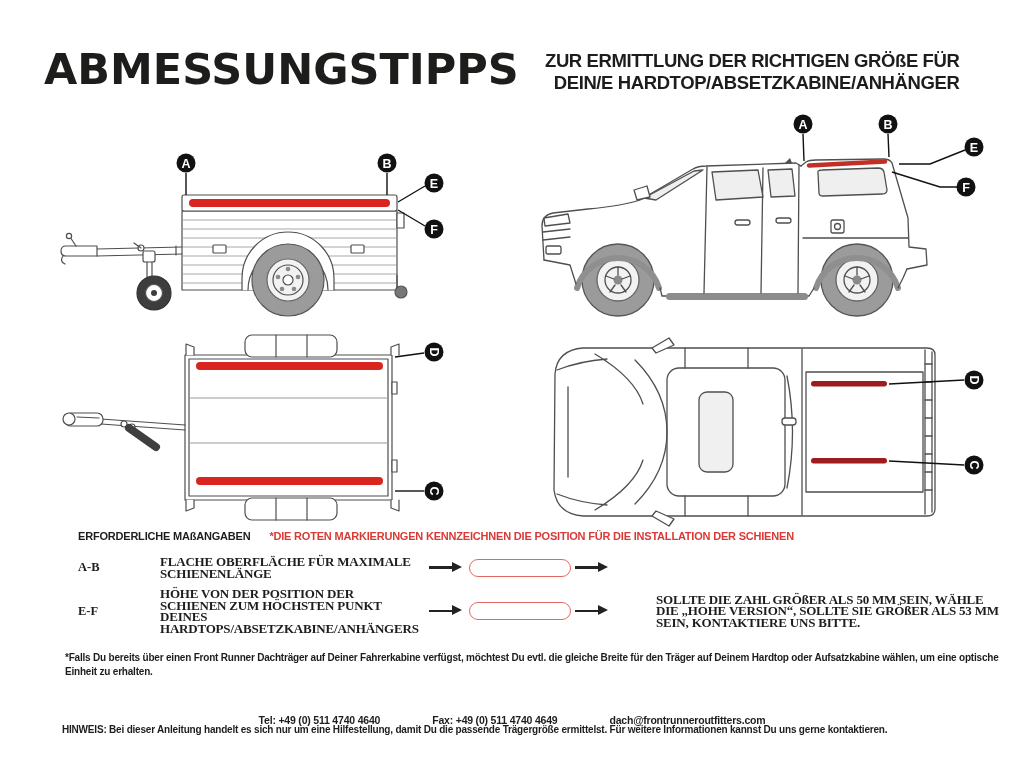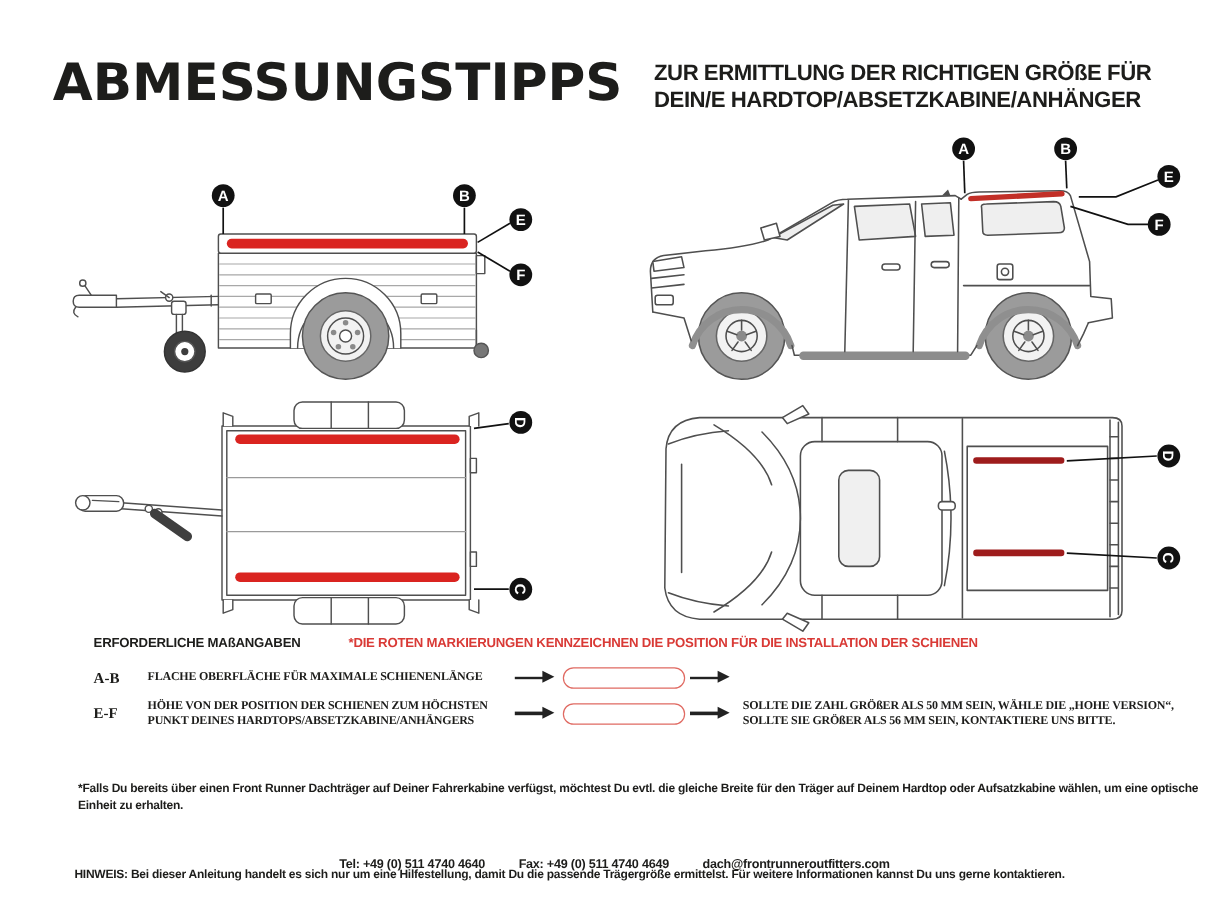--- a/index.html
+++ b/index.html
@@ -1,44 +1,44 @@
 <!DOCTYPE html>
 <html style="--ink: #1d1d1b; --note-red: #d93a36; --stripe-red: #da2420; --stripe-dark-red: #9e1c1c; --stripe-mid-red: #c22f27; --pill-border-red: #e06a62; --line-gray: #4f4f4f;"><head>
 <meta charset="utf-8">
 <style>
   html,body{margin:0;padding:0;background:#fff;}
   .page{position:relative;width:1024px;height:768px;background:#fff;overflow:hidden;
         font-family:"Liberation Sans",sans-serif;color:var(--ink,#1d1d1b);}
   .title{position:absolute;left:44px;top:44px;font-family:"DejaVu Sans",sans-serif;
          font-weight:bold;font-size:43px;letter-spacing:0px;white-space:nowrap;}
   .subtitle{position:absolute;left:545px;top:50px;font-weight:bold;font-size:18.5px;
-            line-height:21.5px;letter-spacing:-0.4px;white-space:nowrap;}
+            line-height:21.5px;letter-spacing:-0.4px;white-space:nowrap;text-align:right;}
   svg.diagram{position:absolute;}
   #svg-trailer-side{left:55px;top:125px;}
   #svg-truck-side{left:530px;top:108px;}
   #svg-trailer-top{left:55px;top:330px;}
   #svg-truck-top{left:535px;top:332px;}
   .marker-text{font-family:"Liberation Sans",sans-serif;font-weight:bold;font-size:12.5px;fill:#fff;}
-  .meas-head{position:absolute;left:78px;top:530px;display:flex;gap:40px;align-items:flex-start;}
+  .meas-head{position:absolute;left:78px;top:530px;display:flex;gap:19px;align-items:flex-start;}
   .meas-heading{font-size:11px;font-weight:bold;letter-spacing:-0.2px;}
   .meas-note{font-size:11px;font-weight:bold;letter-spacing:-0.2px;color:var(--note-red,#d93a36);}
   .rows{position:absolute;left:78px;top:556px;width:936px;}
   .m-row{display:grid;grid-template-columns:45px 306px 40px 106px 44px 1fr;
          align-items:center;margin-bottom:9px;font-family:Liberation Serif, serif;}
   .m-label{font-size:12.5px;font-weight:bold;}
-  .m-desc,.m-result{font-size:10px;font-weight:bold;line-height:11.5px;letter-spacing:-0.2px;padding-right:6px;}
+  .m-desc,.m-result{font-size:13px;font-weight:bold;line-height:11.5px;letter-spacing:-0.2px;padding-right:6px;margin-left:37px;}
   .arrow{display:inline-block;position:relative;width:24px;height:2.6px;background:#222;}
   .arrow::after{content:"";position:absolute;right:-9px;top:-4.3px;
         border-left:10px solid #222;border-top:5.6px solid transparent;border-bottom:5.6px solid transparent;}
   .pill{width:100px;height:16px;border:1.6px solid var(--pill-border-red,#e06a62);border-radius:10px;background:#fff;}
   .footnote{position:absolute;left:65px;top:651px;width:934px;font-size:10px;font-weight:bold;
             line-height:13.5px;letter-spacing:-0.2px;}
   .hint{position:absolute;left:62px;top:691px;width:944px;font-size:10px;font-weight:bold;letter-spacing:-0.2px;margin-top:33px;}
   .footer{position:absolute;left:0;top:714px;width:1024px;display:flex;justify-content:center;
-          gap:28px;font-size:10.5px;font-weight:bold;letter-spacing:-0.2px;}
+          gap:52px;font-size:10.5px;font-weight:bold;letter-spacing:-0.2px;}
 </style>
 </head>
 <body>
 
 <div class="page">
 
   <div class="title">ABMESSUNGSTIPPS</div>
   <div class="subtitle">
     <div>ZUR ERMITTLUNG DER RICHTIGEN GRÖßE FÜR</div>
     <div>DEIN/E HARDTOP/ABSETZKABINE/ANHÄNGER</div>
@@ -297,21 +297,21 @@
       <span class="arrow"></span>
       <div class="pill"></div>
       <span class="arrow"></span>
     </div>
     <div class="m-row">
       <div class="m-label">E-F</div>
       <div class="m-desc">HÖHE VON DER POSITION DER SCHIENEN ZUM HÖCHSTEN PUNKT DEINES HARDTOPS/ABSETZKABINE/ANHÄNGERS</div>
       <span class="arrow"></span>
       <div class="pill"></div>
       <span class="arrow"></span>
-      <div class="m-result">SOLLTE DIE ZAHL GRÖßER ALS 50 MM SEIN, WÄHLE DIE „HOHE VERSION“, SOLLTE SIE GRÖßER ALS 56 MM SEIN, KONTAKTIERE UNS BITTE.</div>
+      <div class="m-result">SOLLTE DIE ZAHL GRÖßER ALS 50 MM SEIN, WÄHLE DIE „HOHE VERSION“, SOLLTE SIE GRÖßER ALS 53 MM SEIN, KONTAKTIERE UNS BITTE.</div>
     </div>
   </div>
 
   <div class="footnote">*Falls Du bereits über einen Front Runner Dachträger auf Deiner Fahrerkabine verfügst, möchtest Du evtl. die gleiche Breite für den Träger auf Deinem Hardtop oder Aufsatzkabine wählen, um eine optische Einheit zu erhalten.</div>
   <div class="hint">HINWEIS: Bei dieser Anleitung handelt es sich nur um eine Hilfestellung, damit Du die passende Trägergröße ermittelst. Für weitere Informationen kannst Du uns gerne kontaktieren.</div>
 
   <div class="footer">
     <span>Tel: +49 (0) 511 4740 4640</span>
     <span>Fax: +49 (0) 511 4740 4649</span>
     <span>dach@frontrunneroutfitters.com</span>

